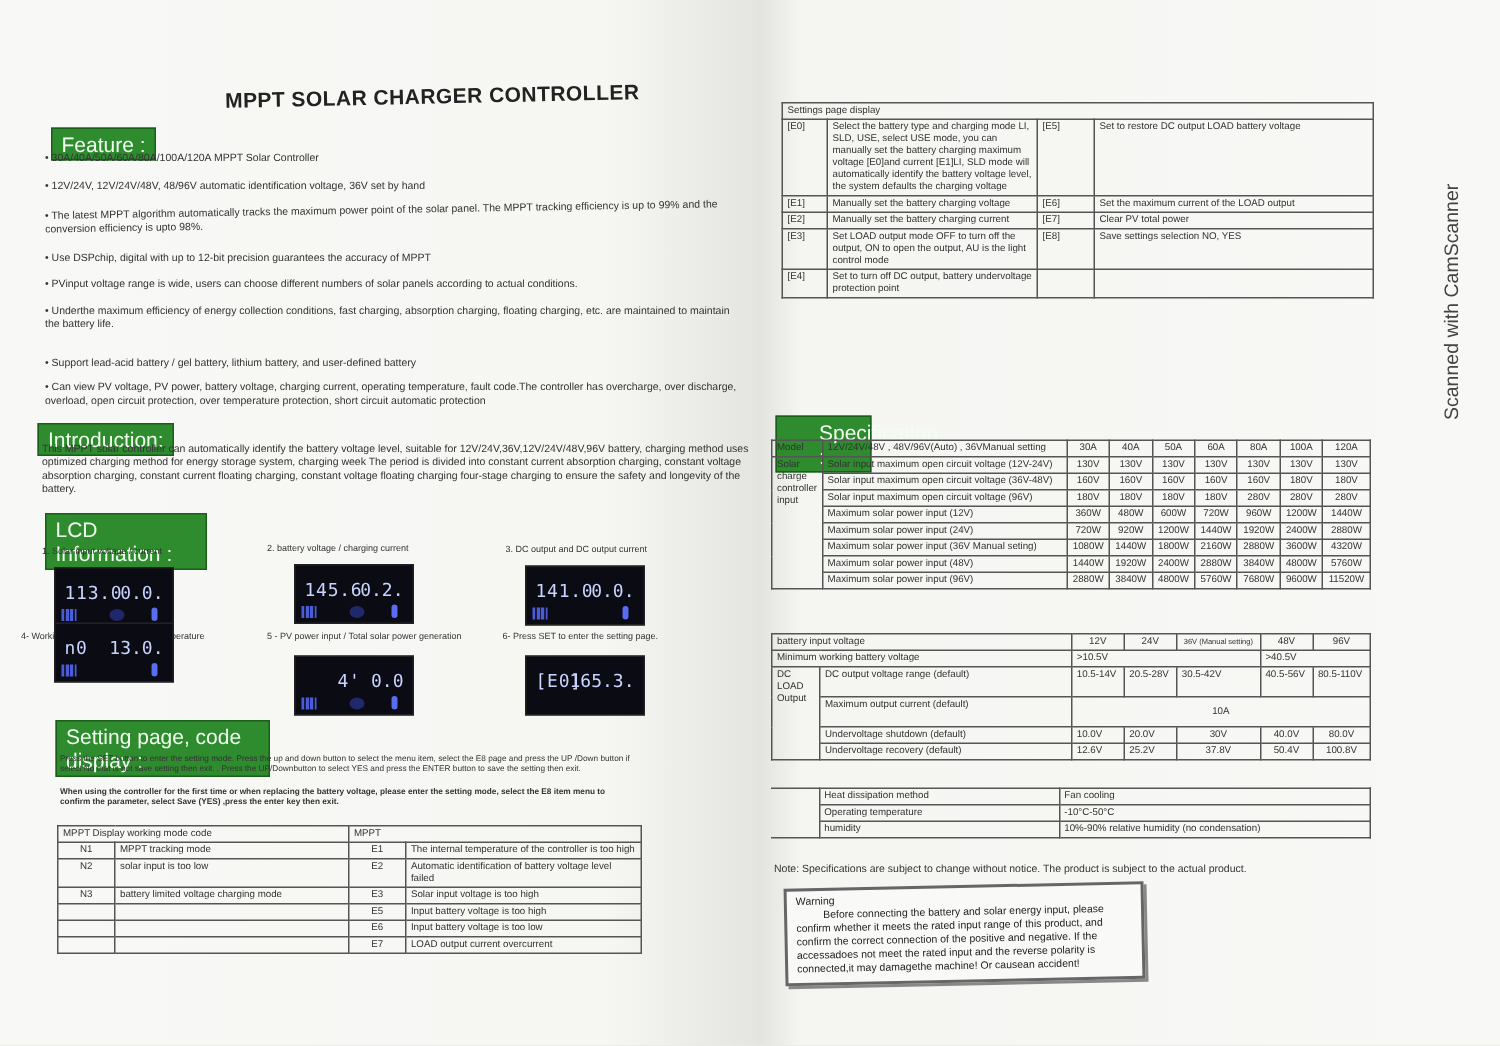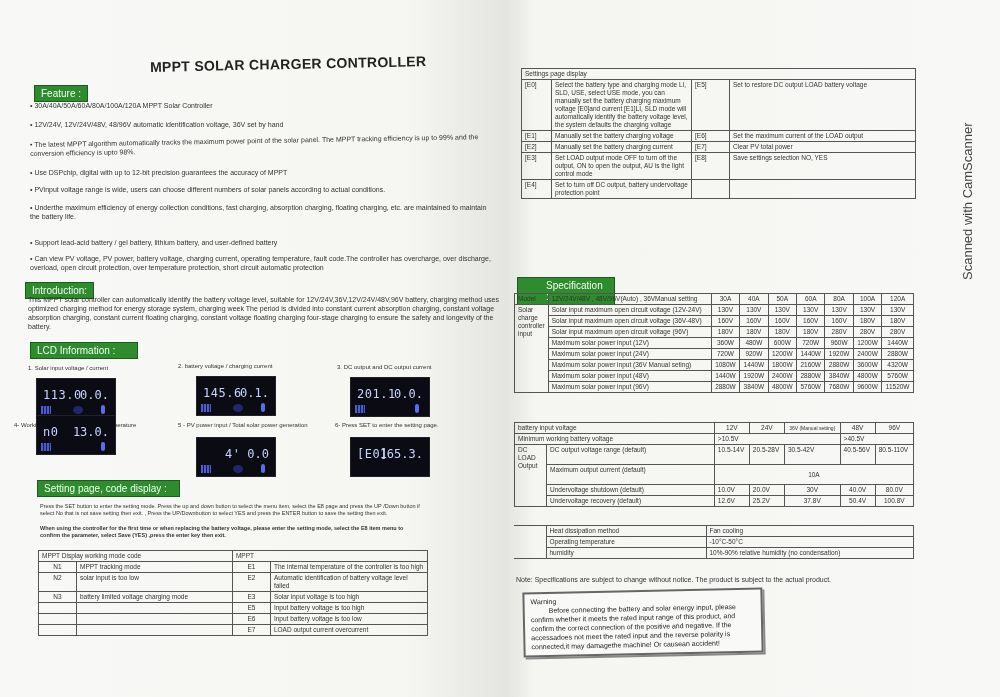--- a/index.html
+++ b/index.html
@@ -3,21 +3,21 @@
 <meta charset="utf-8">
 <style>
   * { box-sizing: border-box; margin: 0; padding: 0; }
   body { width: 1000px; height: 697px; background: #e9e9e6; font-family: "Liberation Sans", sans-serif; color: #222; overflow: hidden; position: relative; }
   .page { position: absolute; top: 0; height: 697px; background: #f7f7f4; }
   .page.left { left: 0; width: 505px; background: linear-gradient(90deg,#f8f8f6 0%,#f6f6f3 80%,#e4e4e0 100%); }
   .page.right { left: 505px; width: 495px; background: linear-gradient(90deg,#e2e2de 0%,#f5f5f2 6%,#f8f8f6 100%); }
   .brand { position: absolute; left: 28px; top: 18px; font-family: "DejaVu Serif", serif; font-size: 19px; color: #333; }
   .brand .dash { display: inline-block; width: 22px; height: 1px; background: #333; vertical-align: middle; margin-right: 6px; }
   .title { position: absolute; left: 150px; top: 56px; font-size: 14px; font-weight: bold; letter-spacing: .3px; transform: rotate(-1.2deg); }
-  .ghead { position: absolute; background: #2e8b2e; color: #f0fff0; font-size: 10px; padding: 2px 6px; border: 1px solid #1a5e1a; }
+  .ghead { position: absolute; background: #2e8b2e; color: #f0fff0; font-size: 14px; padding: 2px 6px; border: 1px solid #1a5e1a; }
   .ghead::after { content: ""; }
   .txt { position: absolute; font-size: 7px; line-height: 9px; color: #333; }
   .bullet::before { content: "• "; }
   .lcd-label { position: absolute; font-size: 6px; color: #333; white-space: nowrap; }
   .lcd { position: absolute; width: 80px; height: 40px; background: #0b0b14; border: 1px solid #222; color: #c8d4ff; font-family: "DejaVu Sans Mono", monospace; }
   .lcd .l { position: absolute; left: 6px; top: 9px; font-size: 12px; letter-spacing: .5px; }
   .lcd .r { position: absolute; right: 6px; top: 9px; font-size: 12px; }
   .lcd .sp { position: absolute; left: 4px; bottom: 3px; width: 10px; height: 8px; background: repeating-linear-gradient(90deg,#4a5cd6 0 2px,#1a1a40 2px 3px); }
   .lcd .th { position: absolute; right: 10px; bottom: 3px; width: 4px; height: 9px; background: #5a6cf0; border-radius: 2px; }
   .lcd .ci { position: absolute; left: 36px; bottom: 3px; width: 10px; height: 8px; border-radius: 50%; background: #2a3490; opacity: .7; }
@@ -55,29 +55,29 @@
     <span class="l">113.0</span>
     <span class="r">0.0.</span>
     <span class="sp"></span>
       <span class="ci"></span>
       <span class="th"></span>
   </div>
 
   <div class="lcd-label" style="left:178px;top:363px;">2. battery voltage / charging current</div>
   <div class="lcd" style="left:196px;top:376px;">
     <span class="l">145.6</span>
-    <span class="r">0.1.</span>
+    <span class="r">0.2.</span>
     <span class="sp"></span>
       <span class="ci"></span>
       <span class="th"></span>
   </div>
 
   <div class="lcd-label" style="left:337px;top:364px;">3. DC output and DC output current</div>
   <div class="lcd" style="left:350px;top:377px;">
-    <span class="l">201.1</span>
+    <span class="l">141.0</span>
     <span class="r">0.0.</span>
     <span class="sp"></span>
       <span class="th"></span>
   </div>
 
   <div class="lcd-label" style="left:14px;top:422px;">4- Working mode and fault code / temperature</div>
   <div class="lcd" style="left:36px;top:415px;">
     <span class="l">n0</span>
     <span class="r">13.0.</span>
     <span class="sp"></span>
@@ -181,21 +181,21 @@
     </tr>
     <tr>
       <td>[E4]</td>
       <td>Set to turn off DC output, battery undervoltage protection point</td>
       <td></td>
       <td></td>
     </tr>
   </tbody>
     </table>
 
-  <div class="ghead" style="left:12px;top:277px;width:98px;padding-left:28px;">Specification :</div>
+  <div class="ghead" style="left:12px;top:277px;width:64px;padding-left:28px;">Specification :</div>
 
   <table class="sp-tbl" style="left:9px;top:293px;width:400px;">
     <tbody>
         <tr>
       <td style="width:32px;">Model</td>
       <td style="width:163px;">12V/24V/48V , 48V/96V(Auto) , 36VManual setting</td>
       <td class="c">30A</td>
       <td class="c">40A</td>
       <td class="c">50A</td>
       <td class="c">60A</td>

